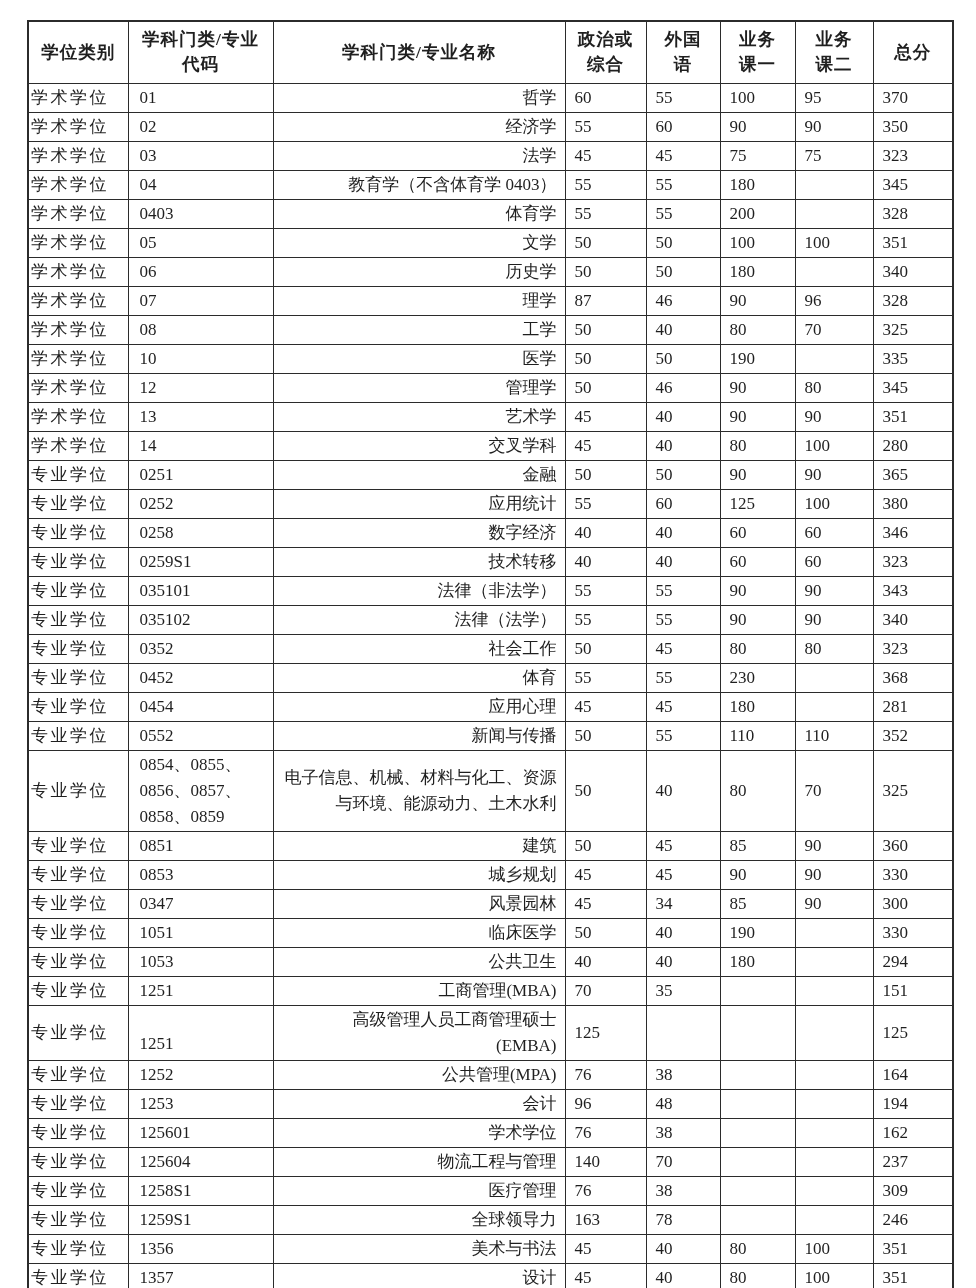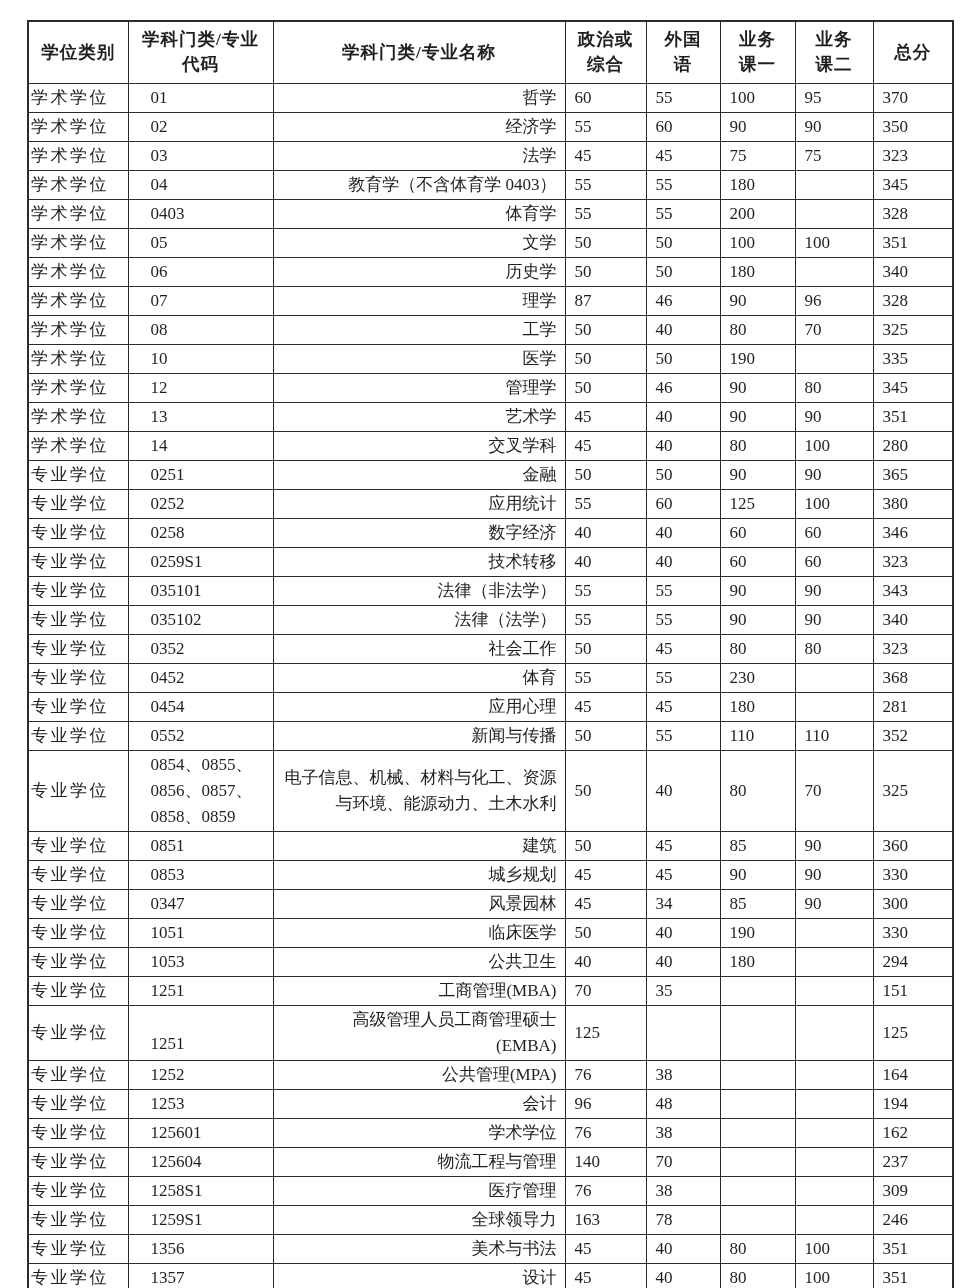--- a/index.html
+++ b/index.html
@@ -48,21 +48,21 @@
   .col-degree  { width: 100px; }
   .col-code    { width: 145px; }
   .col-name    { width: 292px; }
   .col-pol     { width: 81px; }
   .col-for     { width: 74px; }
   .col-c1      { width: 75px; }
   .col-c2      { width: 78px; }
   .col-total   { width: 80px; }
   
   .score-table tbody td:nth-child(1) { letter-spacing: 2.5px; padding: 1px 2px; }
-  .score-table tbody td:nth-child(2) { text-align: left; padding-left: 22px; }
+  .score-table tbody td:nth-child(2) { text-align: left; padding-left: 11px; }
   .score-table tbody td:nth-child(3) { text-align: right; padding-left: 11px; }
   .score-table tbody td:nth-child(n+4) { text-align: left; padding-left: 9px; }
   
   .score-table tbody tr:nth-child(31) td:nth-child(2) {
     vertical-align: bottom;
     padding-bottom: 3px;
   }
 </style>
 </head>
 <body>

